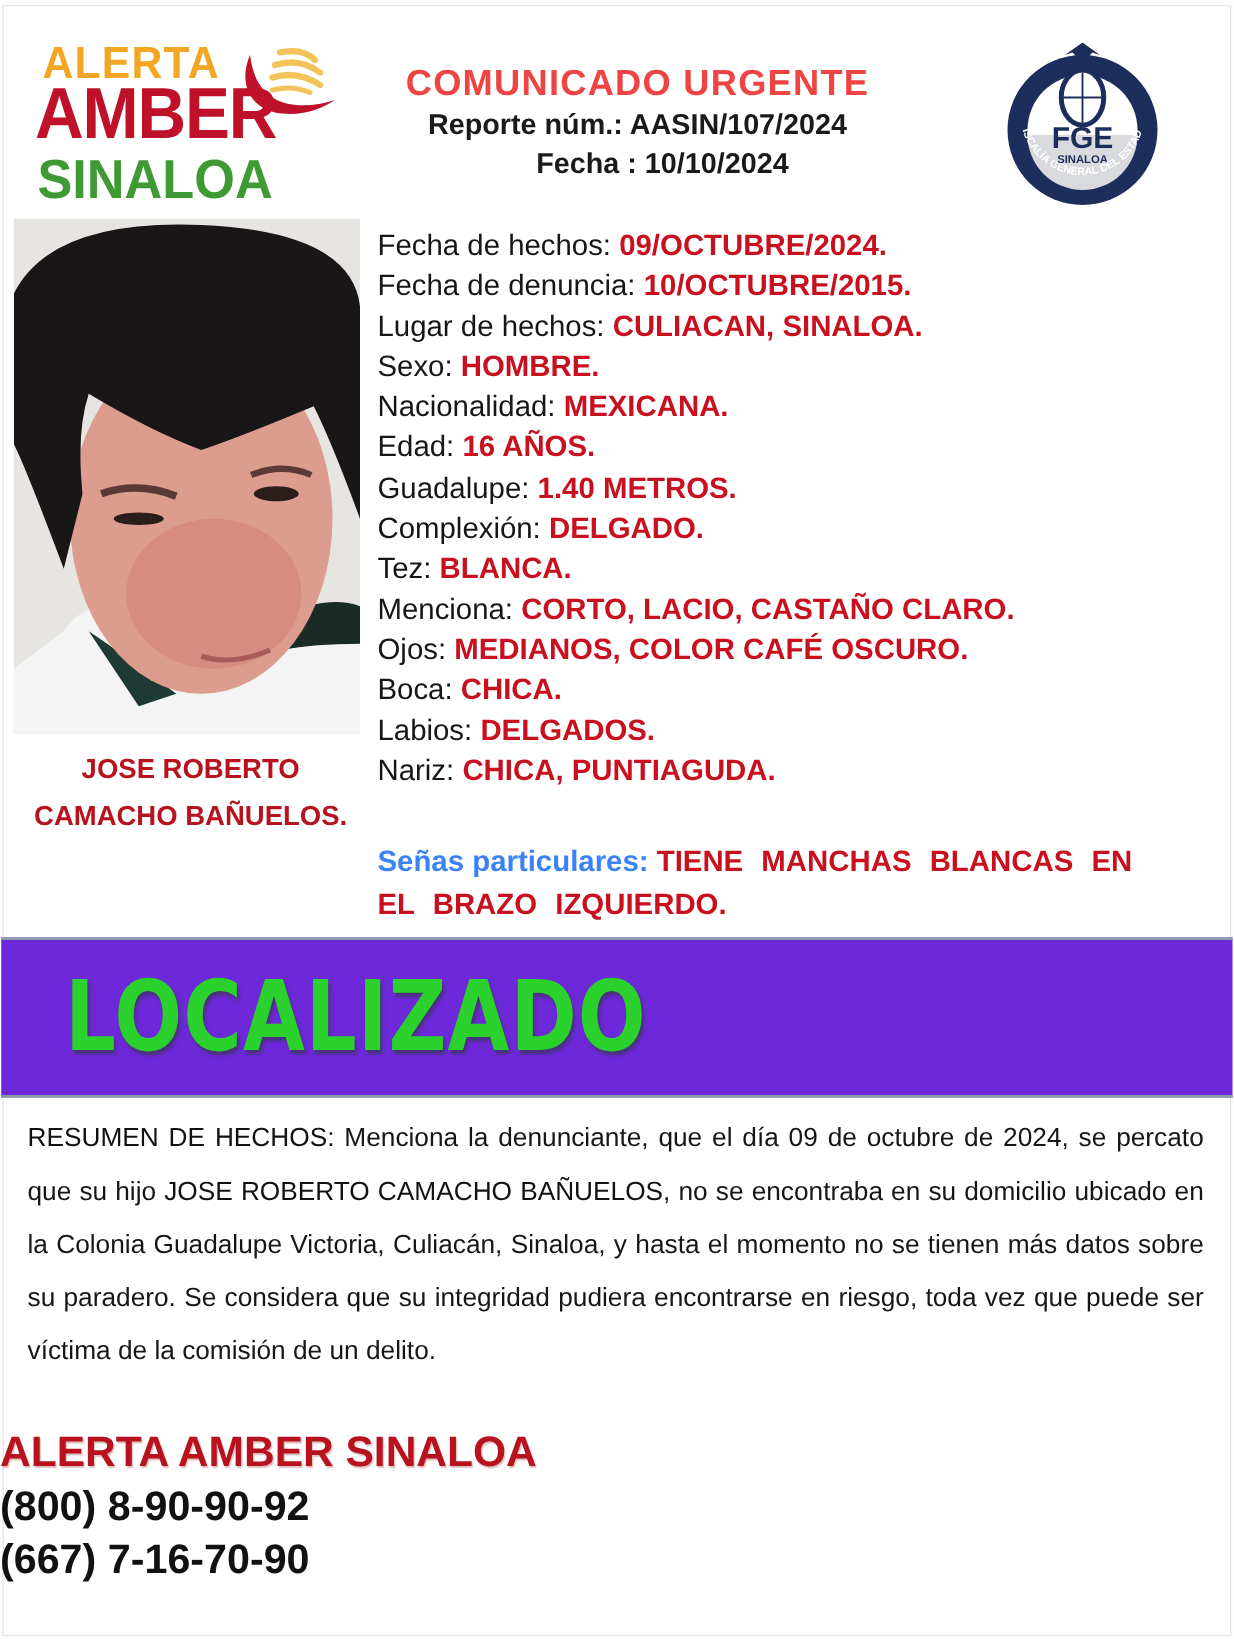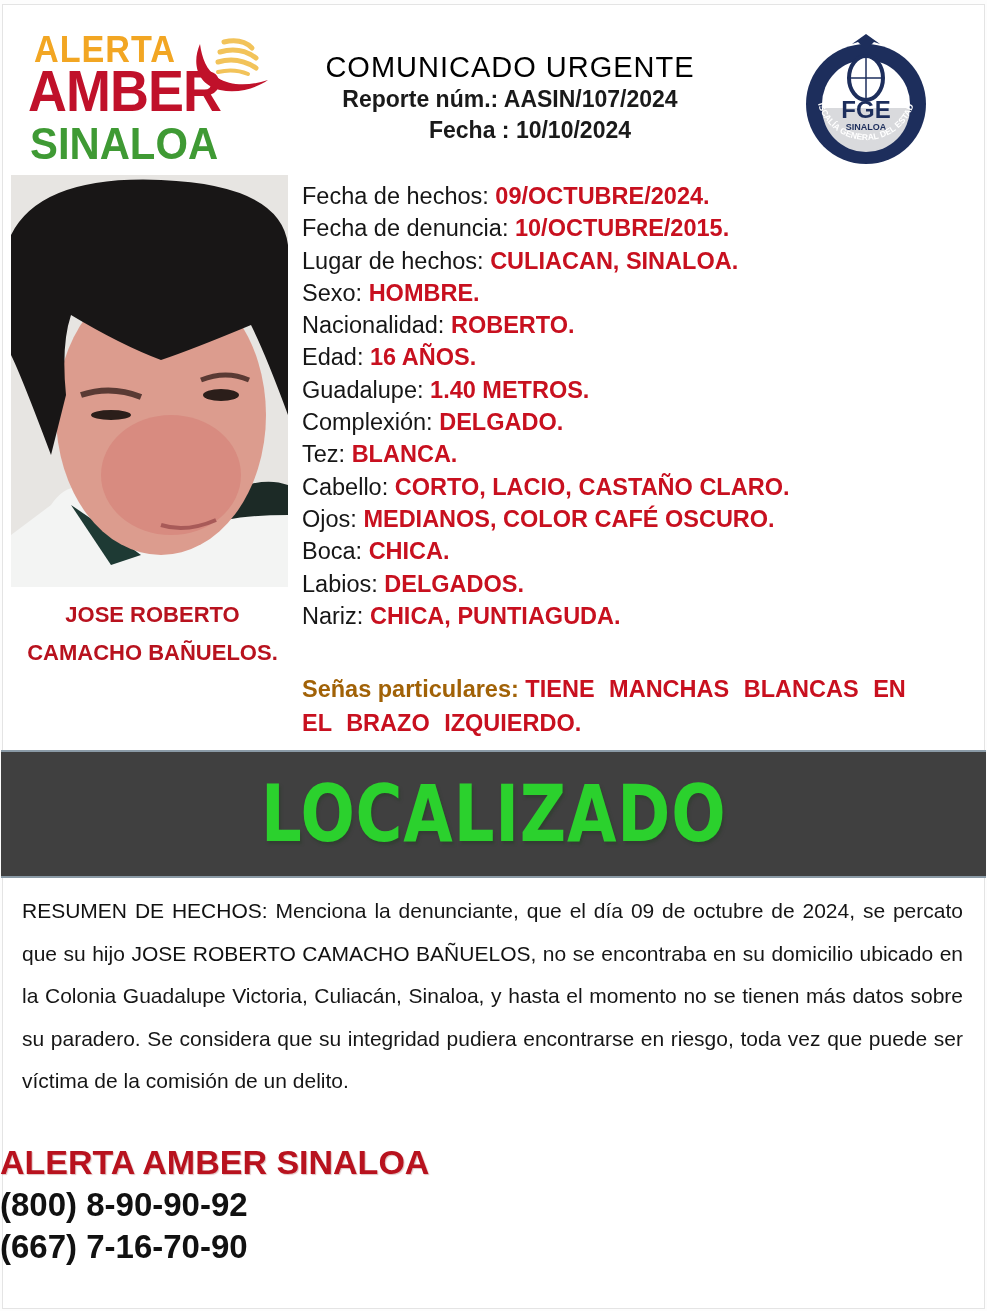--- a/index.html
+++ b/index.html
@@ -39,21 +39,21 @@
       line-height: 1; letter-spacing: 0px;
       transform: scaleX(0.95); transform-origin: left;
     }
     .logo svg { position: absolute; left: 162px; top: 0px; }
 
     
     .header {
       position: absolute; left: 290px; top: 50px; width: 440px; text-align: center;
     }
     .header .title {
-      font-weight: normal; font-size: 29px; color: #000000; letter-spacing: 1px;
+      font-weight: bold; font-size: 29px; color: #ef4444; letter-spacing: 1px;
       line-height: 34px;
     }
     .header .line {
       font-weight: bold; font-size: 23px; color: #1a1a1a; line-height: 31px;
     }
     .header .line.indent { padding-left: 40px; }
 
     
     .seal { position: absolute; left: 796px; top: 26px; width: 140px; height: 140px; }
 
@@ -72,29 +72,29 @@
       position: absolute; left: 302px; top: 180px; width: 660px;
     }
     .details .row {
       font-size: 23.5px; line-height: 32.3px; color: #161616; white-space: nowrap;
     }
     .details .row .val { color: #c8101f; font-weight: bold; }
     .senas {
       position: absolute; left: 302px; top: 672px; width: 625px;
       font-size: 23.5px; line-height: 34px; font-weight: bold;
     }
-    .senas .lbl { color: #a16207; }
+    .senas .lbl { color: #3b82f6; }
     .senas .val { color: #c8101f; word-spacing: 8px; }
 
     
     .banner {
       position: absolute; left: 1px; top: 750px; width: 985px; height: 124px;
-      background: #404040;
+      background: #6d28d9;
       border-top: 2px solid #8a9aa6; border-bottom: 2px solid #8a9aa6;
-      display: flex; align-items: center; justify-content: center;
+      display: flex; align-items: center; justify-content: flex-start;
     }
     .banner .status {
       font-family: "DejaVu Sans", sans-serif; font-weight: bold;
       font-size: 78px; color: #2bd12d; letter-spacing: 1px;
       transform: scaleX(0.82);
       text-shadow: 2px 3px 3px rgba(40,60,40,0.55);
     }
 
     
     .summary {
@@ -191,26 +191,26 @@
 <div class="person-name">
   <div>JOSE ROBERTO</div>
   <div>CAMACHO BAÑUELOS.</div>
 </div>
 
 <div class="details">
   <div class="row"><span>Fecha de hechos:</span> <span class="val">09/OCTUBRE/2024.</span></div>
   <div class="row"><span>Fecha de denuncia:</span> <span class="val">10/OCTUBRE/2015.</span></div>
   <div class="row"><span>Lugar de hechos:</span> <span class="val">CULIACAN, SINALOA.</span></div>
   <div class="row"><span>Sexo:</span> <span class="val">HOMBRE.</span></div>
-  <div class="row"><span>Nacionalidad:</span> <span class="val">ROBERTO.</span></div>
+  <div class="row"><span>Nacionalidad:</span> <span class="val">MEXICANA.</span></div>
   <div class="row"><span>Edad:</span> <span class="val">16 AÑOS.</span></div>
   <div class="row"><span>Guadalupe:</span> <span class="val">1.40 METROS.</span></div>
   <div class="row"><span>Complexión:</span> <span class="val">DELGADO.</span></div>
   <div class="row"><span>Tez:</span> <span class="val">BLANCA.</span></div>
-  <div class="row"><span>Cabello:</span> <span class="val">CORTO, LACIO, CASTAÑO CLARO.</span></div>
+  <div class="row"><span>Menciona:</span> <span class="val">CORTO, LACIO, CASTAÑO CLARO.</span></div>
   <div class="row"><span>Ojos:</span> <span class="val">MEDIANOS, COLOR CAFÉ OSCURO.</span></div>
   <div class="row"><span>Boca:</span> <span class="val">CHICA.</span></div>
   <div class="row"><span>Labios:</span> <span class="val">DELGADOS.</span></div>
   <div class="row"><span>Nariz:</span> <span class="val">CHICA, PUNTIAGUDA.</span></div>
 </div>
 
 <div class="senas">
   <span class="lbl">Señas particulares:</span>
   <span class="val">TIENE MANCHAS BLANCAS EN EL BRAZO IZQUIERDO.</span>
 </div>

